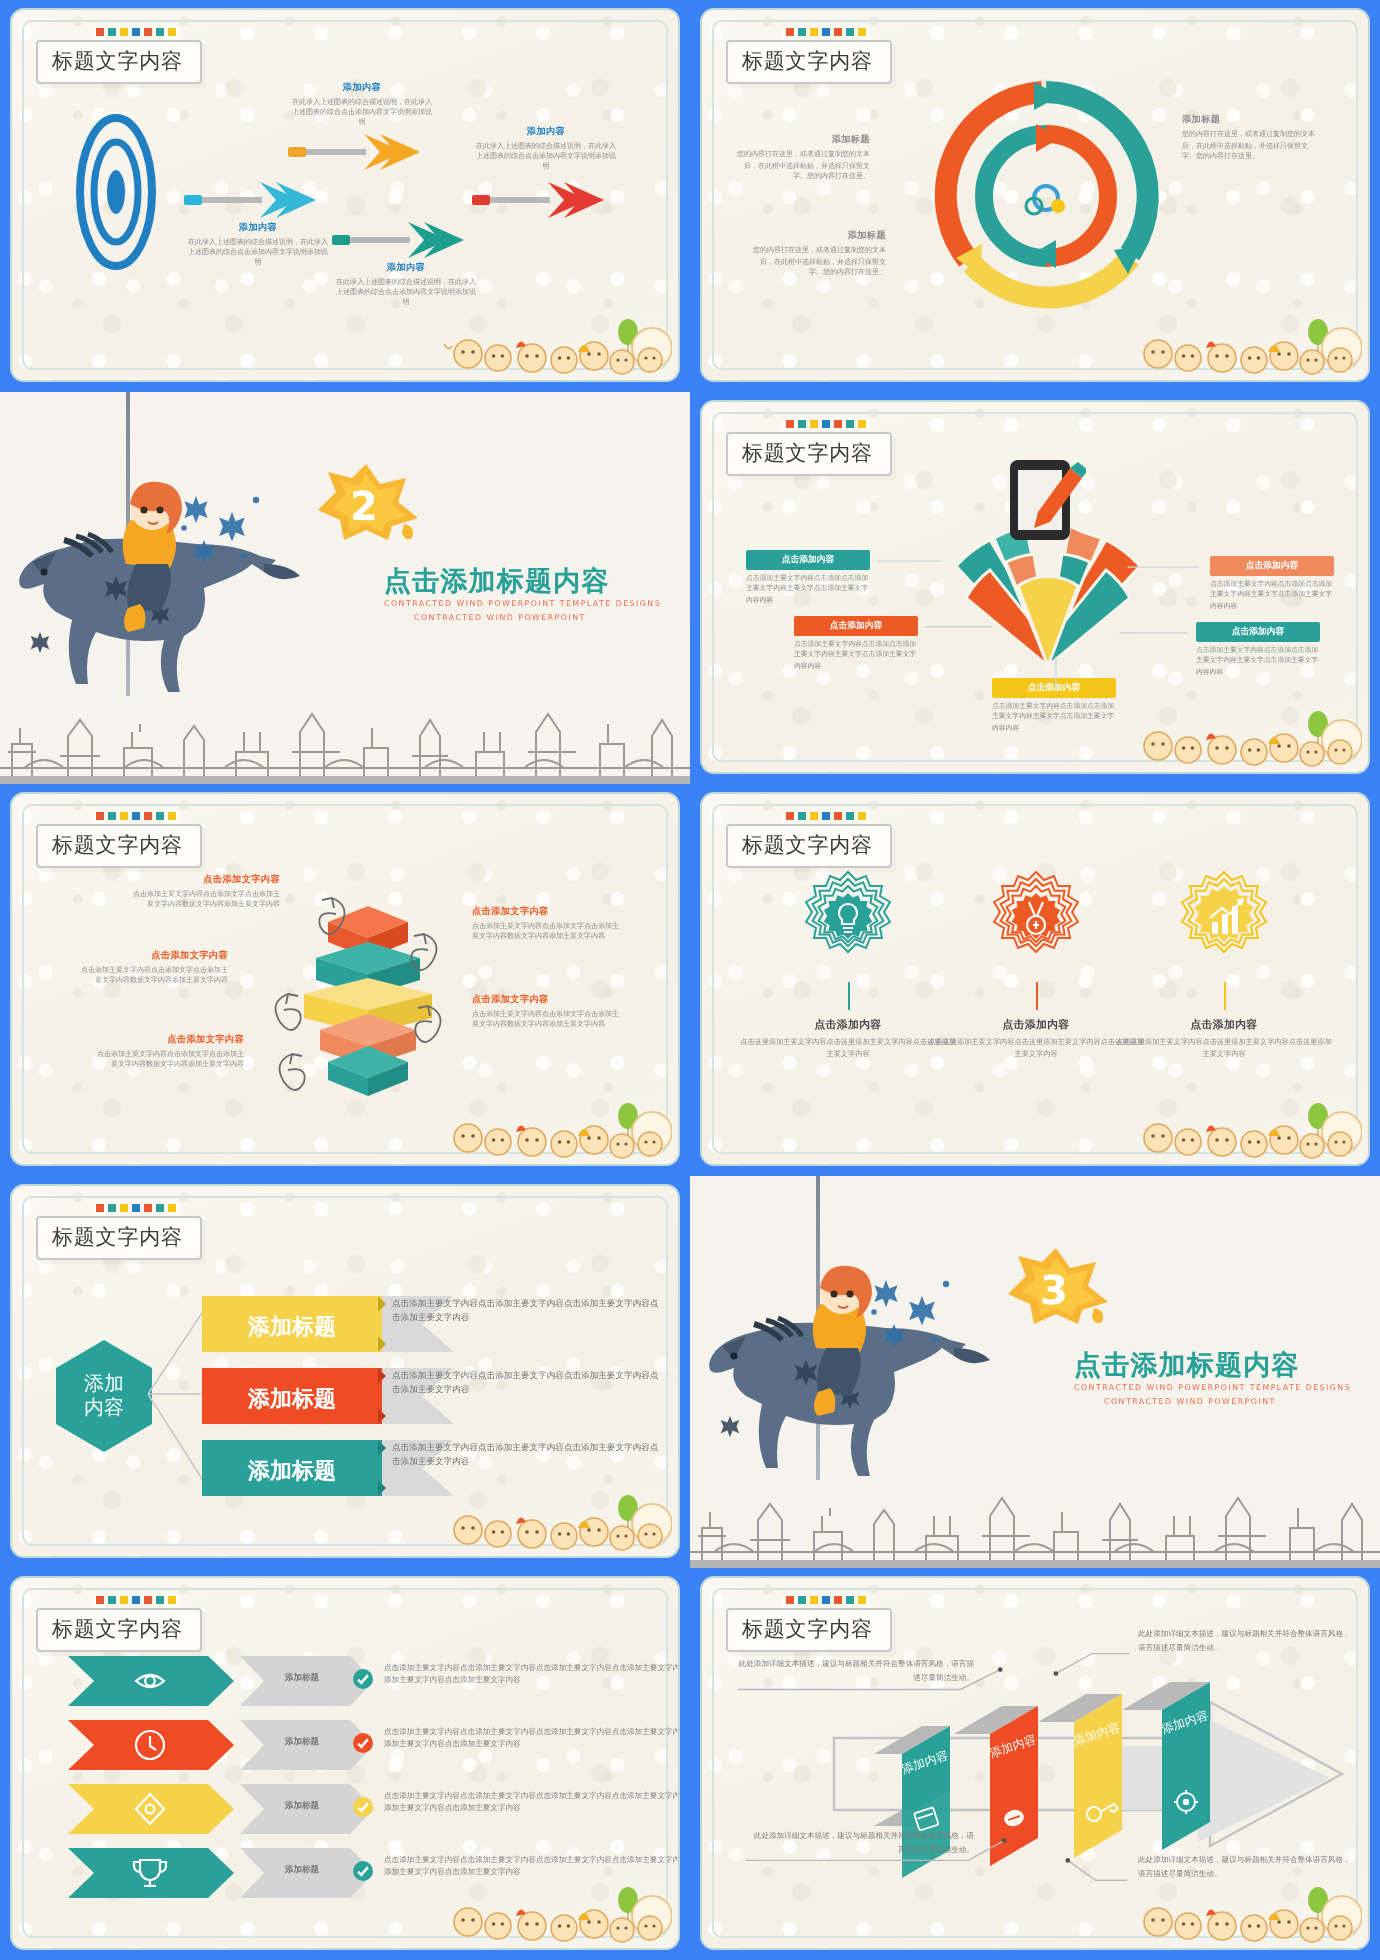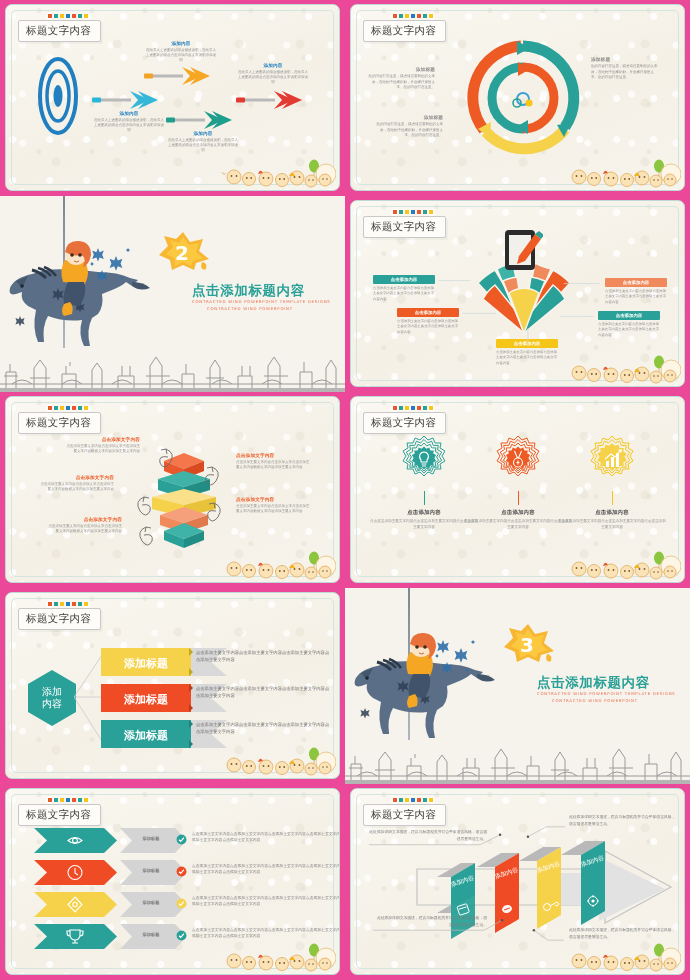--- a/index.html
+++ b/index.html
@@ -1,20 +1,20 @@
 <!DOCTYPE html>
 <html><head>
 <meta charset="utf-8">
 <style>
   * { box-sizing: border-box; margin:0; padding:0; }
   html,body { width:690px; height:980px; background:#ffffff;
     font-family:"DejaVu Sans","Liberation Sans",sans-serif; }
   .grid { width:690px; height:980px; display:grid;
     grid-template-columns:345px 345px; grid-template-rows:repeat(5,196px); }
-  .cell { position:relative; overflow:hidden; background:#ec4899;
+  .cell { position:relative; overflow:hidden; background:#3b82f6;
     padding:4px 5px 5px 5px; }
   .slide { position:relative; width:100%; height:100%; overflow:hidden;
     background:#f7f4ec;
     background-image:
       radial-gradient(circle at 18% 28%, rgba(255,255,255,.85) 0 3px, transparent 4px),
       radial-gradient(circle at 62% 12%, rgba(228,222,208,.5) 0 2px, transparent 3px),
       radial-gradient(circle at 82% 66%, rgba(232,226,212,.55) 0 4px, transparent 5px),
       radial-gradient(circle at 38% 82%, rgba(255,255,255,.7) 0 3px, transparent 4px),
       linear-gradient(160deg,#faf8f1 0%,#f4f0e6 55%,#f7f4ec 100%);
     background-size:37px 41px,53px 47px,61px 59px,44px 49px,100% 100%; }

